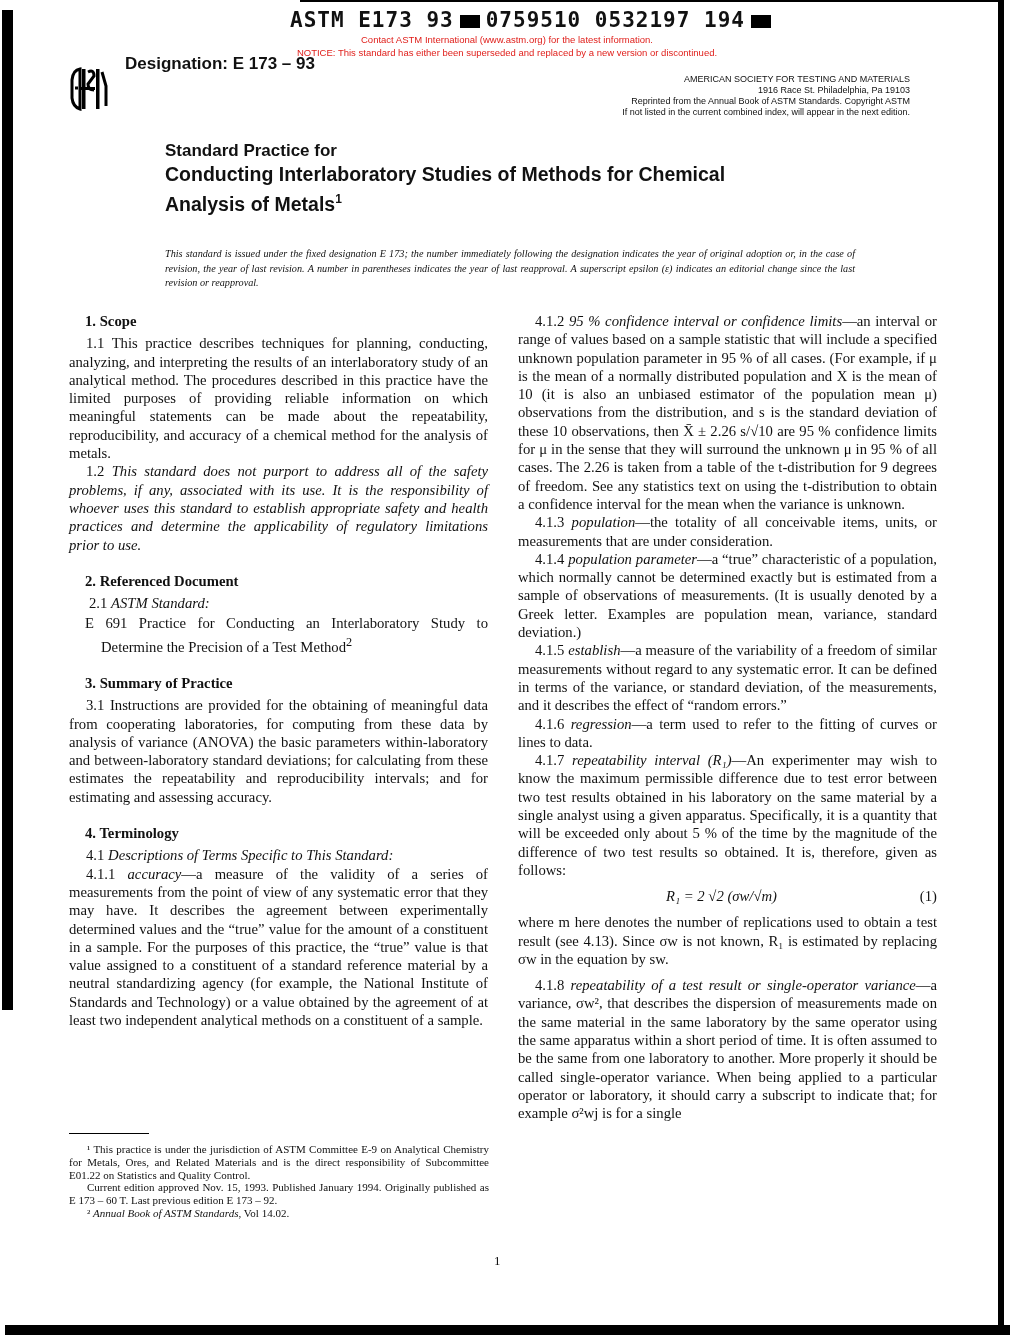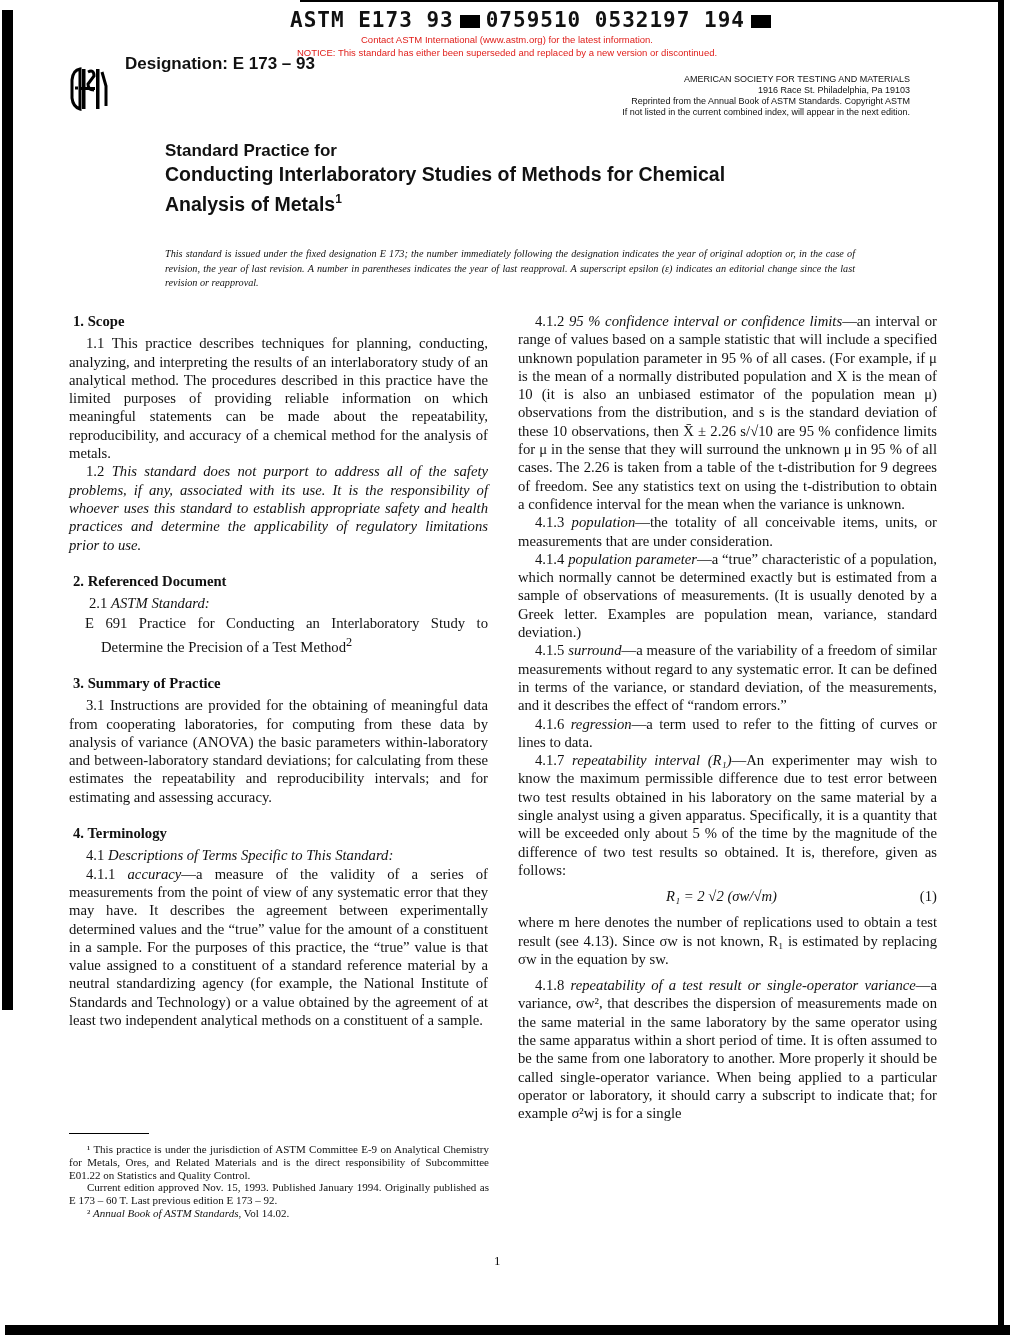--- a/index.html
+++ b/index.html
@@ -29,21 +29,21 @@
   .title .t2 { font-size: 19.5px; line-height: 25px; }
   .title sup { font-size: 12px; }
 
   .issue-note { position: absolute; left: 165px; top: 247px; width: 690px; font-size: 10.2px; line-height: 14.5px; text-align: justify; font-style: italic; }
 
   .col { position: absolute; top: 312px; width: 419px; font-size: 14.7px; line-height: 18.3px; text-align: justify; }
   .col.left { left: 69px; }
   .col.right { left: 518px; }
   .col p { margin: 0; text-indent: 17px; }
   .col p.noind { text-indent: 0; }
-  .col h3 { margin: 0 0 4px 4px; font-size: 14.7px; font-weight: bold; text-indent: 0; }
+  .col h3 { margin: 0 0 4px 16px; font-size: 14.7px; font-weight: bold; text-indent: 0; }
   .col .sec { margin-top: 18px; }
   .col .ref-cont { text-indent: -16px; padding-left: 32px; margin: 0; }
   .col .ref-head { padding-left: 20px; text-indent: 0; margin: 4px 0 2px 0; }
   .equation { position: relative; height: 26px; margin: 4px 0; }
   .equation .eq { position: absolute; left: 148px; top: 4px; font-style: italic; }
   .equation .eq-num { position: absolute; right: 0; top: 4px; }
   i { font-style: italic; }
 
   .footnote-rule { position: absolute; left: 69px; top: 1133px; width: 80px; height: 1px; background: #000; }
   .footnotes { position: absolute; left: 69px; top: 1143px; width: 420px; font-size: 11px; line-height: 12.8px; text-align: justify; }
@@ -111,21 +111,21 @@
     <h3>4. Terminology</h3>
     <p><span>4.1</span> <i>Descriptions of Terms Specific to This Standard:</i></p>
     <p><span>4.1.1</span> <i>accuracy</i><span>—a measure of the validity of a series of measurements from the point of view of any systematic error that they may have. It describes the agreement between experimentally determined values and the “true” value for the amount of a constituent in a sample. For the purposes of this practice, the “true” value is that value assigned to a constituent of a standard reference material by a neutral standardizing agency (for example, the National Institute of Standards and Technology) or a value obtained by the agreement of at least two independent analytical methods on a constituent of a sample.</span></p>
   </div>
 </div>
 
 <div class="col right">
   <p><span>4.1.2</span> <i>95 % confidence interval or confidence limits</i><span>—an interval or range of values based on a sample statistic that will include a specified unknown population parameter in 95 % of all cases. (For example, if μ is the mean of a normally distributed population and X is the mean of 10 (it is also an unbiased estimator of the population mean μ) observations from the distribution, and s is the standard deviation of these 10 observations, then X̄ ± 2.26 s/√10 are 95 % confidence limits for μ in the sense that they will surround the unknown μ in 95 % of all cases. The 2.26 is taken from a table of the t-distribution for 9 degrees of freedom. See any statistics text on using the t-distribution to obtain a confidence interval for the mean when the variance is unknown.</span></p>
   <p><span>4.1.3</span> <i>population</i><span>—the totality of all conceivable items, units, or measurements that are under consideration.</span></p>
   <p><span>4.1.4</span> <i>population parameter</i><span>—a “true” characteristic of a population, which normally cannot be determined exactly but is estimated from a sample of observations of measurements. (It is usually denoted by a Greek letter. Examples are population mean, variance, standard deviation.)</span></p>
-  <p><span>4.1.5</span> <i>surround</i><span>—a measure of the variability of a freedom of similar measurements without regard to any systematic error. It can be defined in terms of the variance, or standard deviation, of the measurements, and it describes the effect of “random errors.”</span></p>
+  <p><span>4.1.5</span> <i>establish</i><span>—a measure of the variability of a freedom of similar measurements without regard to any systematic error. It can be defined in terms of the variance, or standard deviation, of the measurements, and it describes the effect of “random errors.”</span></p>
   <p><span>4.1.6</span> <i>regression</i><span>—a term used to refer to the fitting of curves or lines to data.</span></p>
   <p><span>4.1.7</span> <i>repeatability interval (R₁)</i><span>—An experimenter may wish to know the maximum permissible difference due to test error between two test results obtained in his laboratory on the same material by a single analyst using a given apparatus. Specifically, it is a quantity that will be exceeded only about 5 % of the time by the magnitude of the difference of two test results so obtained. It is, therefore, given as follows:</span></p>
   <div class="equation">
     <span class="eq">R₁ = 2 √2 (σw/√m)</span>
     <span class="eq-num">(1)</span>
   </div>
   <p class="noind">where m here denotes the number of replications used to obtain a test result (see 4.13). Since σw is not known, R₁ is estimated by replacing σw in the equation by sw.</p>
   <p style="margin-top:8px"><span>4.1.8</span> <i>repeatability of a test result or single-operator variance</i><span>—a variance, σw², that describes the dispersion of measurements made on the same material in the same laboratory by the same operator using the same apparatus within a short period of time. It is often assumed to be the same from one laboratory to another. More properly it should be called single-operator variance. When being applied to a particular operator or laboratory, it should carry a subscript to indicate that; for example σ²wj is for a single</span></p>
 </div>
 

